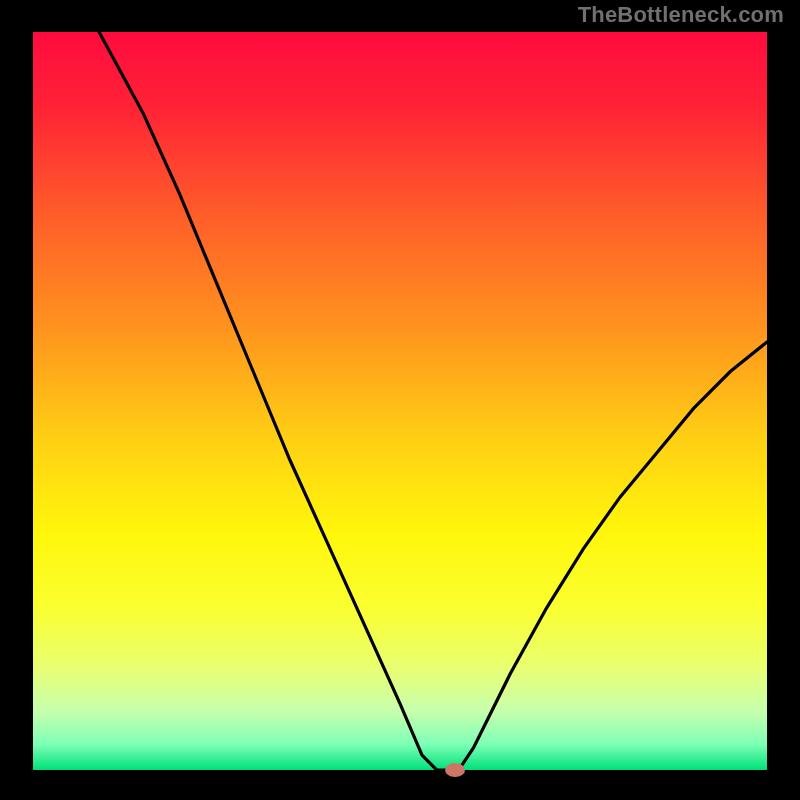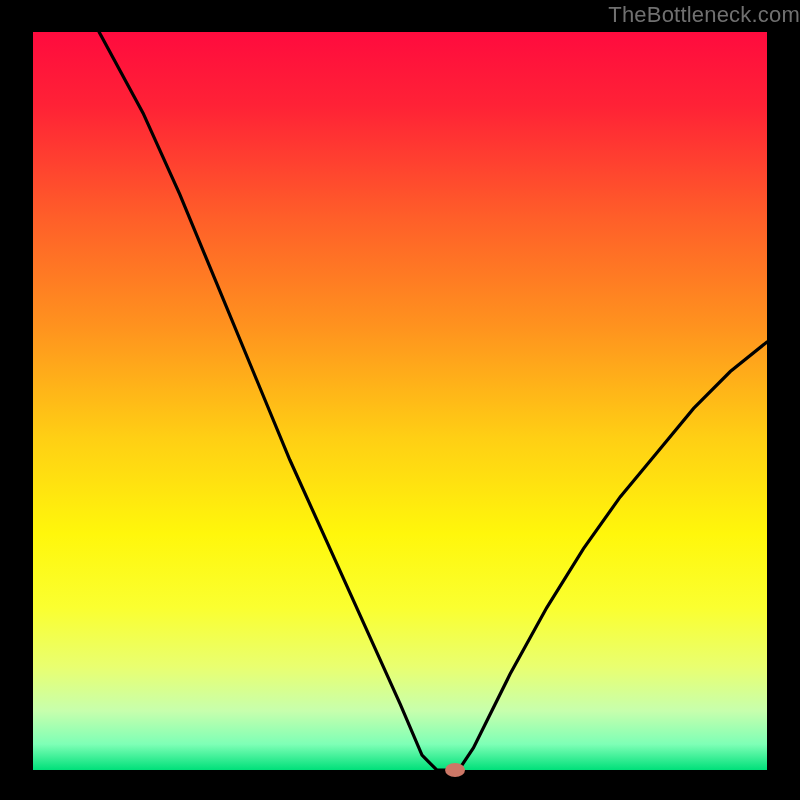--- a/index.html
+++ b/index.html
@@ -13,24 +13,24 @@
   }
   .frame {
     position: relative;
     width: 800px;
     height: 800px;
     background: #000;
   }
   .attribution {
     position: absolute;
     top: 2px;
-    right: 0;
+    right: 16px;
     color: #707070;
     font-size: 22px;
-    font-weight: 400;
+    font-weight: 700;
     letter-spacing: 0.2px;
     z-index: 5;
     text-align: right;
   }
   svg {
     position: absolute;
     left: 0;
     top: 0;
   }
 </style>

